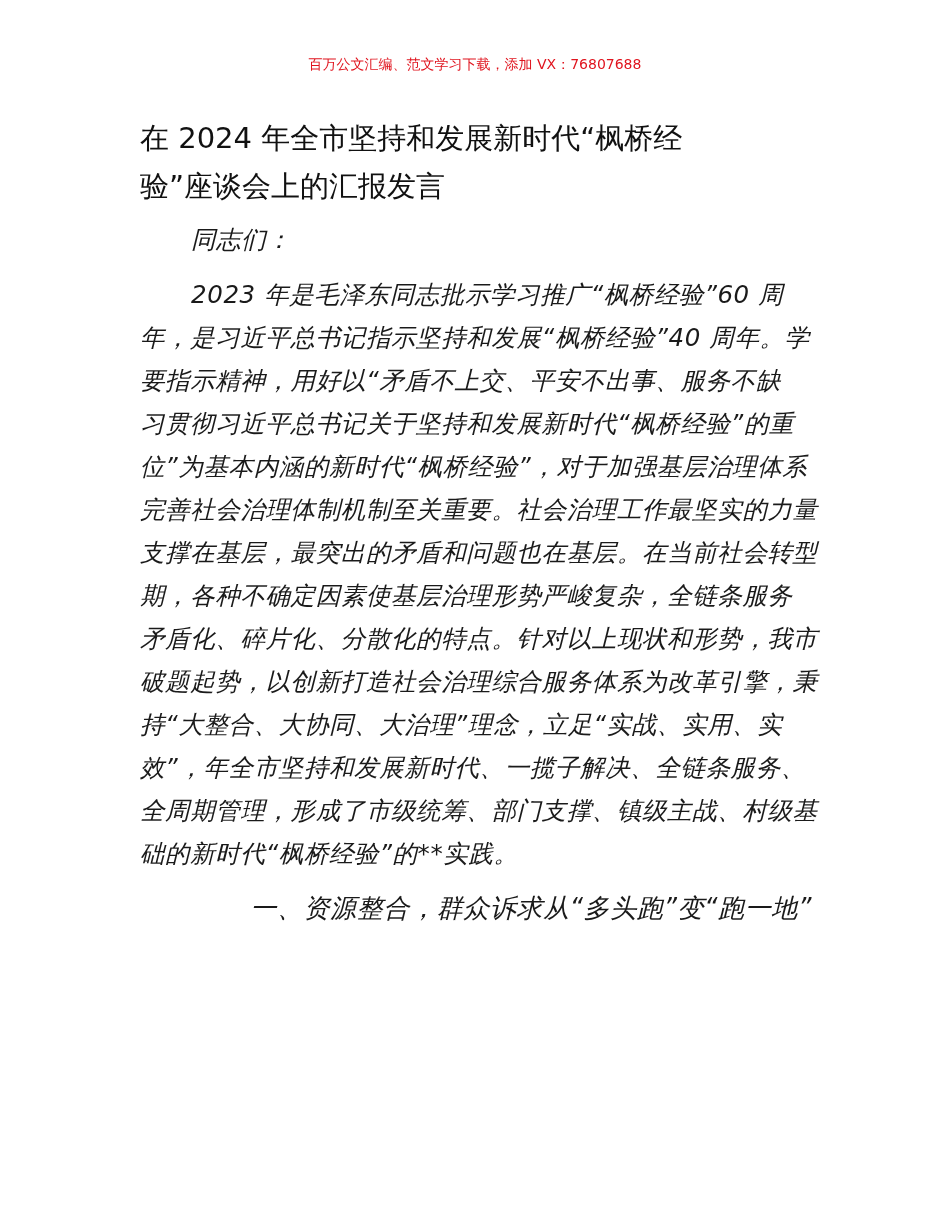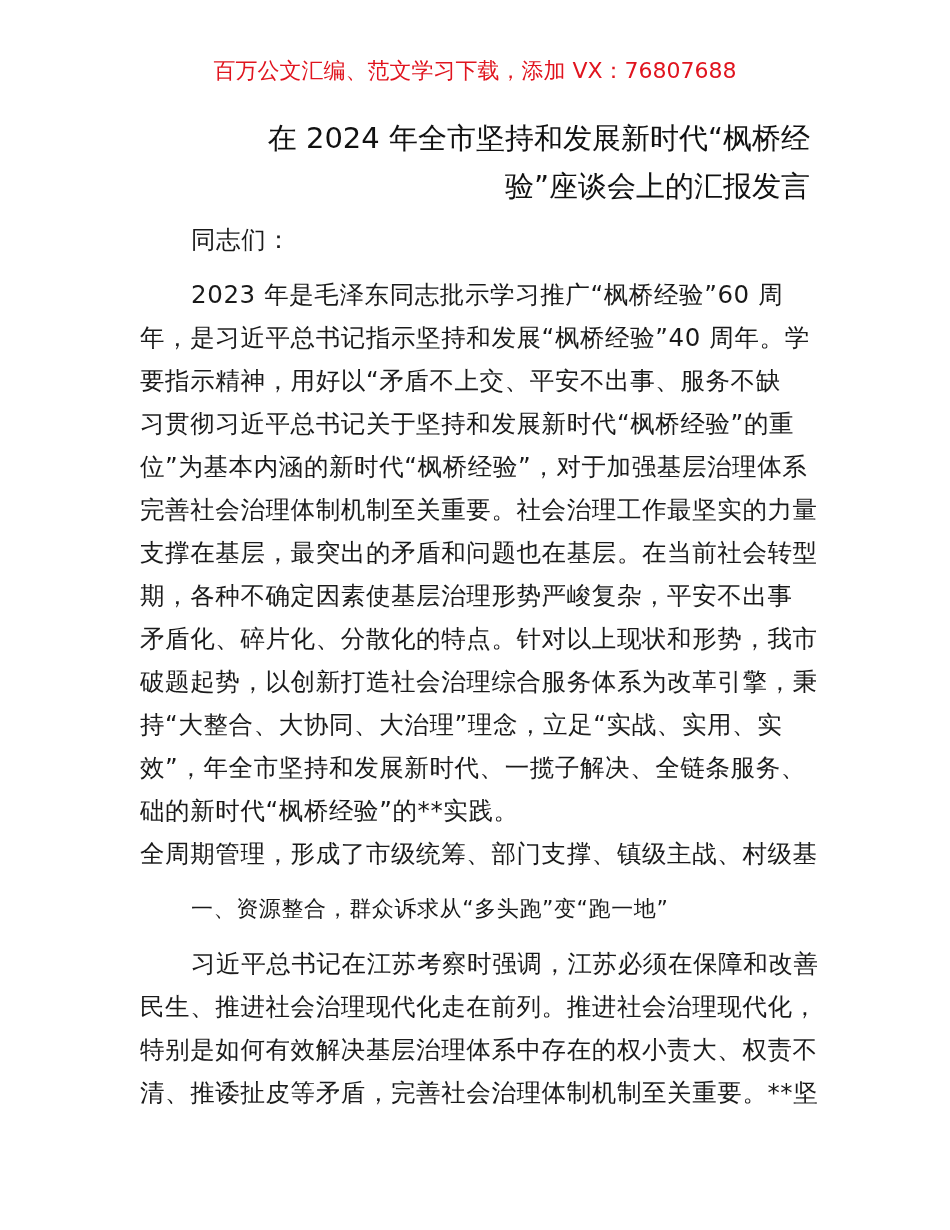--- a/index.html
+++ b/index.html
@@ -1,27 +1,27 @@
 <!DOCTYPE html>
 <html><head>
 <meta charset="utf-8">
 <style>
   html, body { margin: 0; padding: 0; background: #ffffff; }
   body { width: 950px; height: 1230px; position: relative; overflow: hidden;
          font-family: "DejaVu Sans", "Liberation Sans", sans-serif; color: #1a1a1a; }
   .watermark { position: absolute; top: 56px; left: 0; width: 950px; text-align: center;
-               font-size: 22px; color: #e0141e; letter-spacing: 0px; }
-  .title { position: absolute; top: 114px; left: 140px; width: 670px; text-align: right;
+               font-size: 14px; color: #e0141e; letter-spacing: 0px; }
+  .title { position: absolute; top: 114px; left: 140px; width: 670px; text-align: left;
            font-size: 29px; line-height: 48px; color: #111; }
-  .page { position: absolute; left: 140px; top: 218px; width: 672px; }
+  .page { position: absolute; left: 140px; top: 218px; width: 672px; font-style: italic; }
   .line { font-size: 24.5px; line-height: 43px; height: 43px; white-space: nowrap;
           letter-spacing: 0.6px; color: #1a1a1a; }
   .indent { padding-left: 51px; }
   .gap { height: 12px; }
-  .heading { font-size: 22px; line-height: 43px; height: 43px; padding-left: 51px; white-space: nowrap; letter-spacing: 0.6px; }
+  .heading { font-size: 26px; line-height: 43px; height: 43px; padding-left: 51px; white-space: nowrap; letter-spacing: 0.6px; text-align: right; }
 </style>
 </head>
 <body>
 
 <div class="watermark">百万公文汇编、范文学习下载，添加 VX：76807688</div>
 
 <div class="title">
   <div>在 2024 年全市坚持和发展新时代“枫桥经</div>
   <div>验”座谈会上的汇报发言</div>
 </div>
@@ -30,30 +30,24 @@
   <div class="line indent">同志们：</div>
   <div class="gap"></div>
   <div>
     <div class="line indent">2023 年是毛泽东同志批示学习推广“枫桥经验”60 周</div>
     <div class="line">年，是习近平总书记指示坚持和发展“枫桥经验”40 周年。学</div>
     <div class="line">要指示精神，用好以“矛盾不上交、平安不出事、服务不缺</div>
     <div class="line">习贯彻习近平总书记关于坚持和发展新时代“枫桥经验”的重</div>
     <div class="line">位”为基本内涵的新时代“枫桥经验”，对于加强基层治理体系</div>
     <div class="line">完善社会治理体制机制至关重要。社会治理工作最坚实的力量</div>
     <div class="line">支撑在基层，最突出的矛盾和问题也在基层。在当前社会转型</div>
-    <div class="line">期，各种不确定因素使基层治理形势严峻复杂，平安不出事</div>
+    <div class="line">期，各种不确定因素使基层治理形势严峻复杂，全链条服务</div>
     <div class="line">矛盾化、碎片化、分散化的特点。针对以上现状和形势，我市</div>
     <div class="line">破题起势，以创新打造社会治理综合服务体系为改革引擎，秉</div>
     <div class="line">持“大整合、大协同、大治理”理念，立足“实战、实用、实</div>
     <div class="line">效”，年全市坚持和发展新时代、一揽子解决、全链条服务、</div>
+    <div class="line">全周期管理，形成了市级统筹、部门支撑、镇级主战、村级基</div>
     <div class="line">础的新时代“枫桥经验”的**实践。</div>
-    <div class="line">全周期管理，形成了市级统筹、部门支撑、镇级主战、村级基</div>
   </div>
   <div class="gap"></div>
   <div class="heading">一、资源整合，群众诉求从“多头跑”变“跑一地”</div>
   <div class="gap"></div>
-  <div>
-    <div class="line indent">习近平总书记在江苏考察时强调，江苏必须在保障和改善</div>
-    <div class="line">民生、推进社会治理现代化走在前列。推进社会治理现代化，</div>
-    <div class="line">特别是如何有效解决基层治理体系中存在的权小责大、权责不</div>
-    <div class="line">清、推诿扯皮等矛盾，完善社会治理体制机制至关重要。**坚</div>
-  </div>
 </div>
 
 </body></html>

